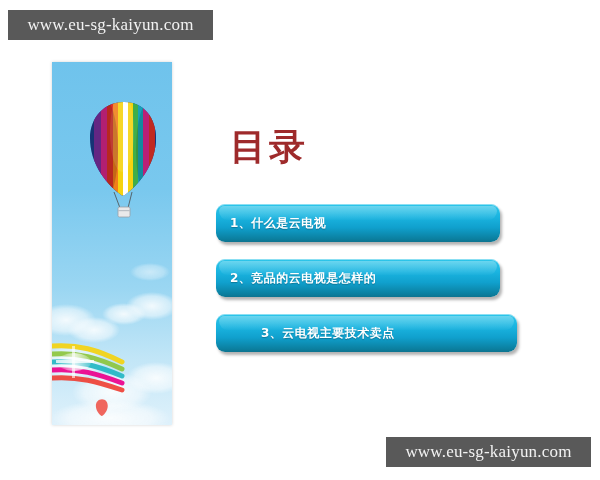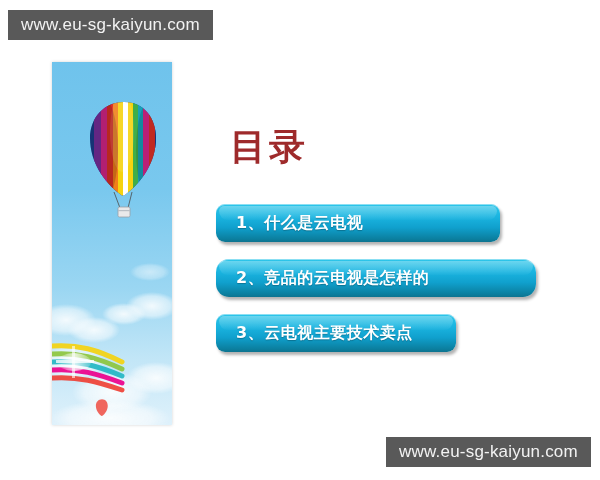--- a/index.html
+++ b/index.html
@@ -26,21 +26,21 @@
   
   .watermark {
     position: absolute;
     background: #595959;
     color: #f2f2f2;
     display: flex;
     align-items: center;
     justify-content: center;
     font-size: 17px;
     letter-spacing: 0.2px;
-    font-family: Liberation Sans, sans-serif;
+    font-family: Liberation Serif, serif;
     white-space: nowrap;
   }
   #watermark-top {
     left: 8px; top: 10px;
     width: 205px; height: 30px;
   }
   #watermark-bottom {
     left: 386px; top: 437px;
     width: 205px; height: 30px;
   }
@@ -94,35 +94,34 @@
   .agenda-item::after {
     content: "";
     position: absolute;
     left: 3px; right: 3px; top: 2px;
     height: 14px;
     border-radius: 8px 8px 14px 14px;
     background: linear-gradient(to bottom, rgba(255,255,255,0.30), rgba(255,255,255,0.02));
     pointer-events: none;
   }
   .agenda-item-1 { width: 284px; }
-  .agenda-item-2 { width: 320px; border-radius: 13px; }
-  .agenda-item-3 { width: 240px; }
+  .agenda-item-2 { width: 284px; }
+  .agenda-item-3 { width: 270px; padding-left: 31px; }
 
   .agenda-label {
     position: relative;
     z-index: 2;
     padding-left: 14px;
     color: #ffffff;
-    font-size: 16px;
+    font-size: 12px;
     font-weight: bold;
     letter-spacing: 0.5px;
     font-family: "DejaVu Sans", "Liberation Sans", sans-serif;
     text-shadow: 0 1px 1px rgba(0,0,0,0.25);
     white-space: nowrap;
-    margin-left: 6px;
   }
 </style>
 </head>
 <body>
 
 <div id="slide">
 
   <div class="watermark" id="watermark-top">www.eu-sg-kaiyun.com</div>
 
   <div id="picture-panel">

